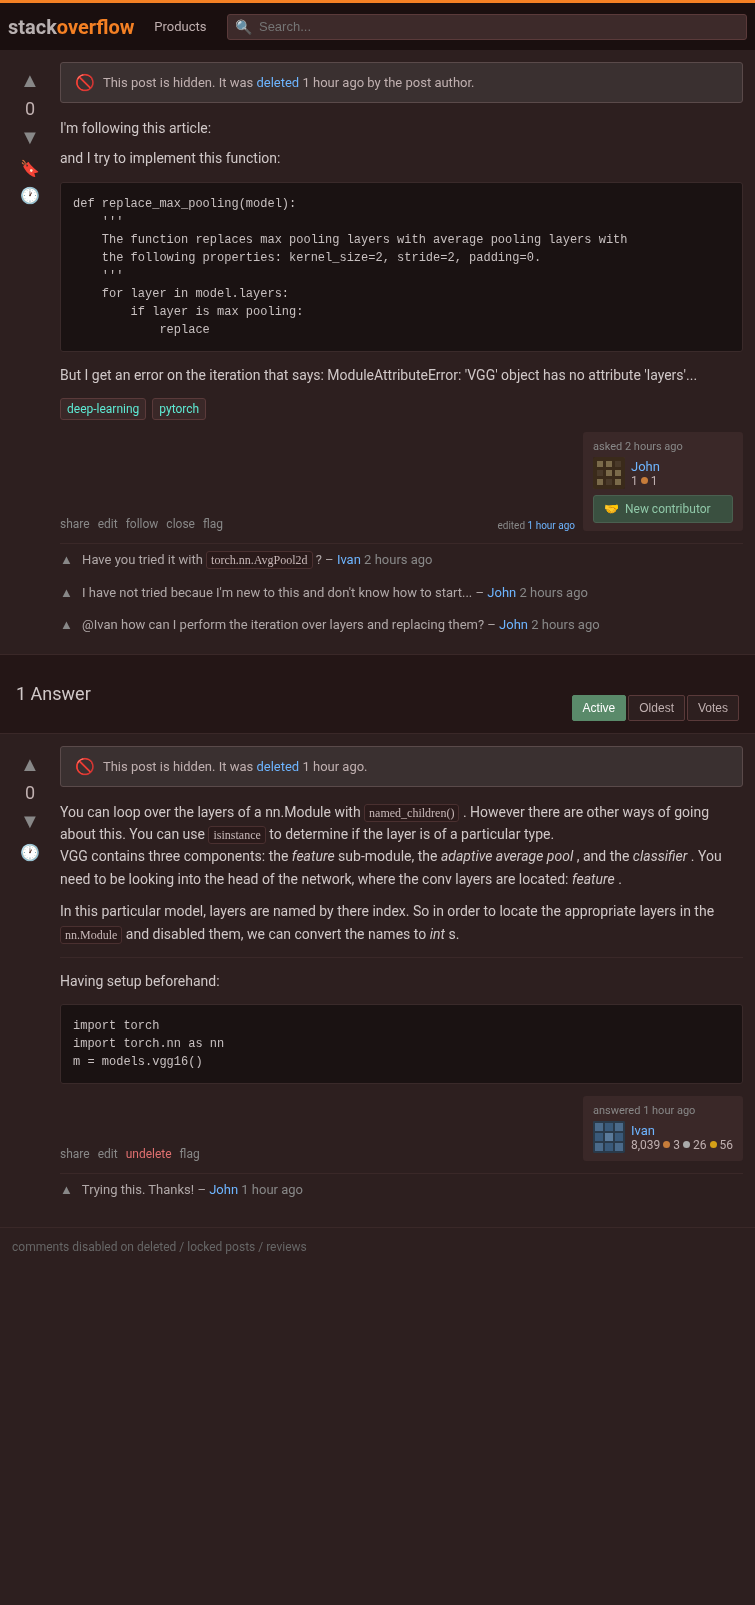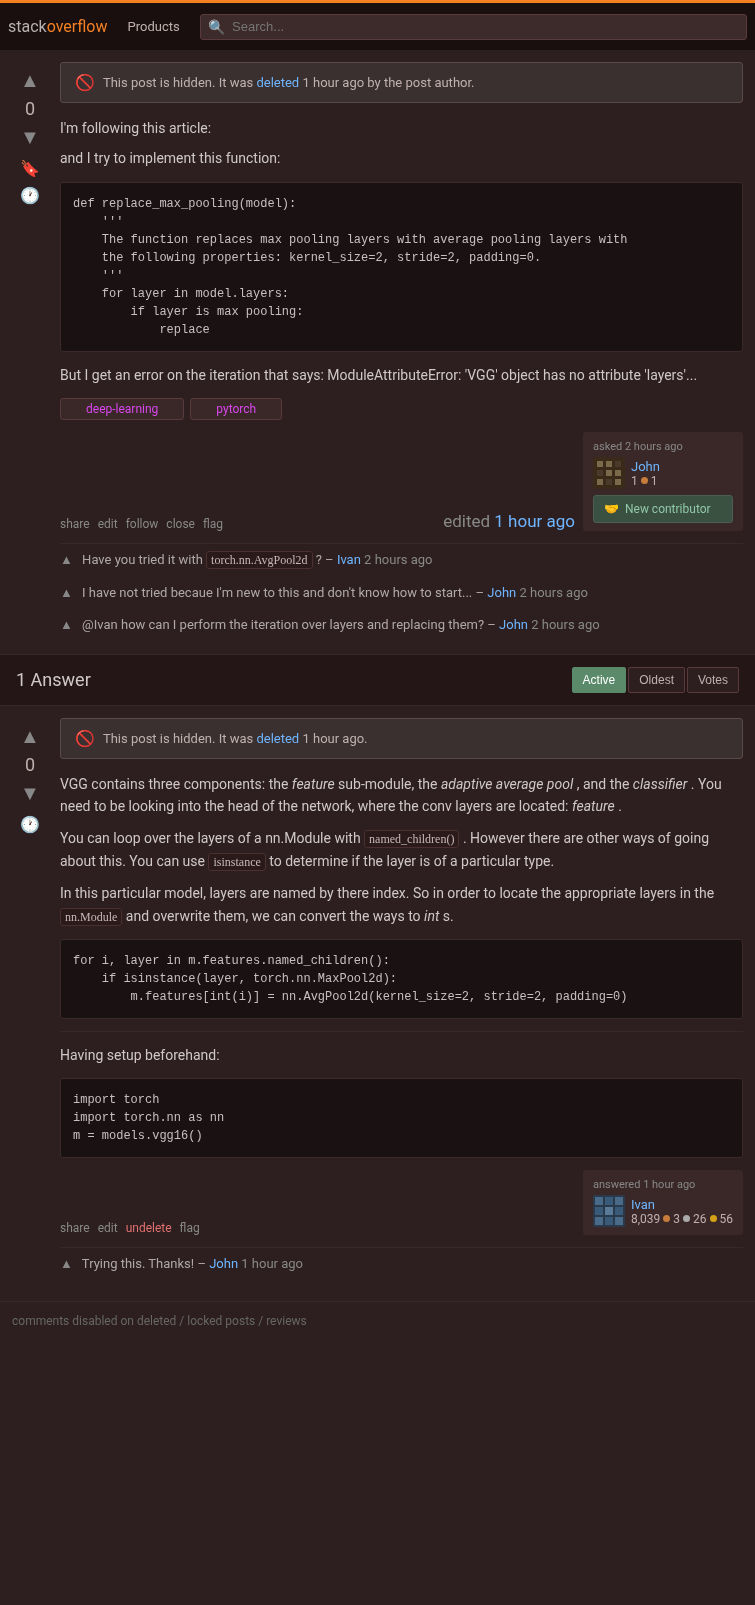--- a/index.html
+++ b/index.html
@@ -17,22 +17,22 @@
       background-color: #1a0f0f;
       border-top: 3px solid #f48024;
       display: flex;
       align-items: center;
       padding: 0 8px;
       height: 50px;
       position: relative;
       z-index: 100;
     }
     .navbar-logo {
-      font-size: 16px;
-      font-weight: normal;
+      font-size: 20px;
+      font-weight: bold;
       color: #d0c0c0;
       margin-right: 12px;
       white-space: nowrap;
     }
     .navbar-logo span.stack { color: #b8b0b0; }
     .navbar-logo span.overflow { color: #f48024; }
     .navbar-products {
       color: #c0b0b0;
       margin-right: 12px;
       padding: 4px 8px;
@@ -144,42 +144,42 @@
     .tags {
       display: flex;
       gap: 6px;
       margin: 12px 0;
       flex-wrap: wrap;
     }
     .tag {
       background: #3a2828;
       border: 1px solid #5a3a3a;
       border-radius: 3px;
-      padding: 3px 25px;
-      font-size: 12px;
-      color: #d946ef;
+      padding: 3px 6px;
+      font-size: 12px;
+      color: #5eead4;
       cursor: pointer;
     }
 
     
     .post-actions {
       display: flex;
       align-items: center;
       gap: 8px;
       margin-top: 8px;
       flex-wrap: wrap;
     }
     .post-action-link {
       color: #888;
       cursor: pointer;
       font-size: 12px;
     }
     .edited-time {
       color: #888;
-      font-size: 17px;
+      font-size: 10px;
       margin-left: auto;
     }
 
     
     .user-card {
       background: #3a2828;
       border-radius: 3px;
       padding: 8px 10px;
       min-width: 160px;
     }
@@ -287,20 +287,21 @@
       gap: 2px;
     }
     .sort-btn {
       background: #2d1f1f;
       border: 1px solid #5a3a3a;
       color: #c0b0b0;
       padding: 5px 10px;
       font-size: 12px;
       cursor: pointer;
       border-radius: 2px;
+      margin-top: 28px;
     }
     .sort-btn.active {
       background: #5a8a6a;
       border-color: #5a8a6a;
       color: #fff;
     }
 
     
     .divider {
       border: none;
@@ -522,50 +523,47 @@
       <div class="hidden-notice">
         <span class="hidden-icon">🚫</span>
         <span>
           <span>This post is hidden. It was</span>
           <a>deleted</a>
           <span>1 hour ago.</span>
         </span>
       </div>
 
       <div class="post-body">
+        <p style="margin-top:10px;">
+          <span>You can loop over the layers of a nn.Module with</span>
+          <code class="inline">named_children()</code>
+          <span>. However there are other ways of going about this. You can use</span>
+          <code class="inline">isinstance</code>
+          <span>to determine if the layer is of a particular type.</span>
+        </p>
         <p>
           <span>VGG contains three components: the</span>
           <em>feature</em>
           <span>sub-module, the</span>
           <em>adaptive average pool</em>
           <span>, and the</span>
           <em>classifier</em>
           <span>. You need to be looking into the head of the network, where the conv layers are located:</span>
           <em>feature</em>
           <span>.</span>
         </p>
         <p style="margin-top:10px;">
-          <span>You can loop over the layers of a nn.Module with</span>
-          <code class="inline">named_children()</code>
-          <span>. However there are other ways of going about this. You can use</span>
-          <code class="inline">isinstance</code>
-          <span>to determine if the layer is of a particular type.</span>
-        </p>
-        <p style="margin-top:10px;">
           <span>In this particular model, layers are named by there index. So in order to locate the appropriate layers in the</span>
           <code class="inline">nn.Module</code>
-          <span>and overwrite them, we can convert the ways to</span>
+          <span>and disabled them, we can convert the names to</span>
           <em>int</em>
           <span>s.</span>
         </p>
       </div>
 
-      <div class="code-block">for i, layer in m.features.named_children():
-    if isinstance(layer, torch.nn.MaxPool2d):
-        m.features[int(i)] = nn.AvgPool2d(kernel_size=2, stride=2, padding=0)</div>
 
       <hr class="divider">
 
       <div class="post-body">
         <p>Having setup beforehand:</p>
       </div>
 
       <div class="code-block">import torch
 import torch.nn as nn
 m = models.vgg16()</div>

